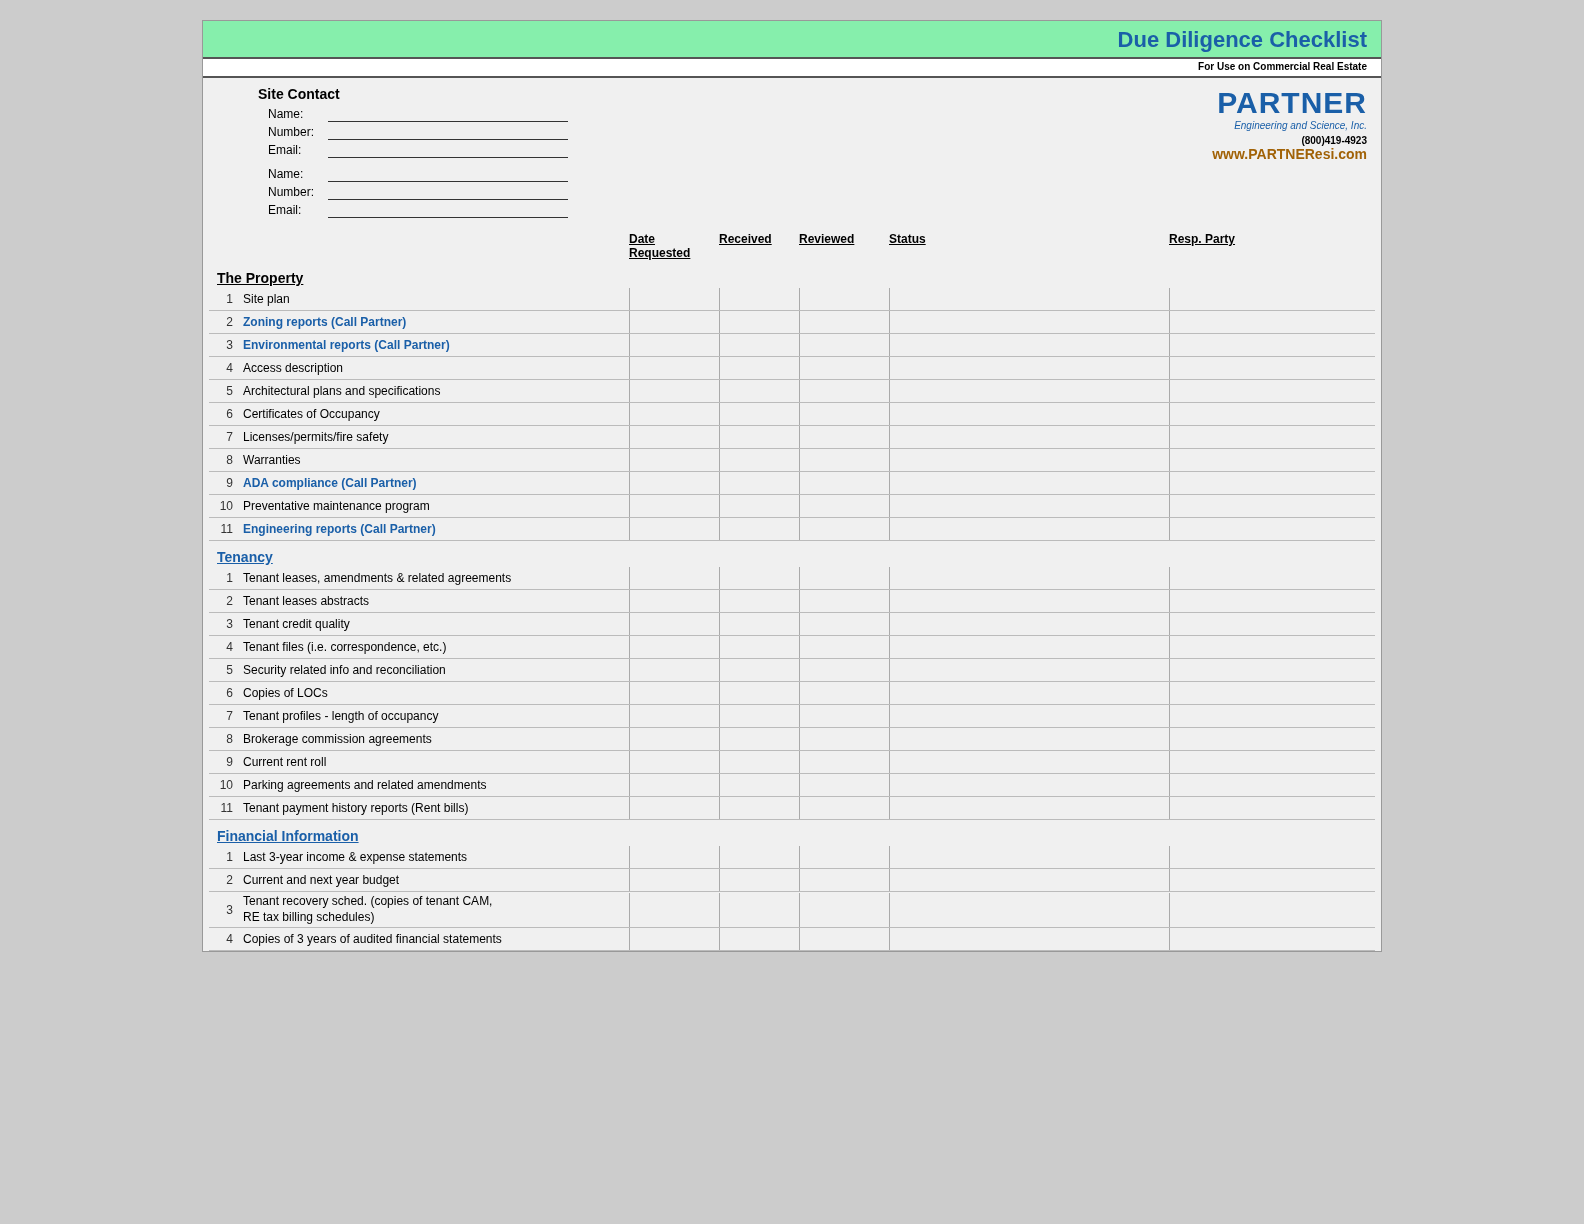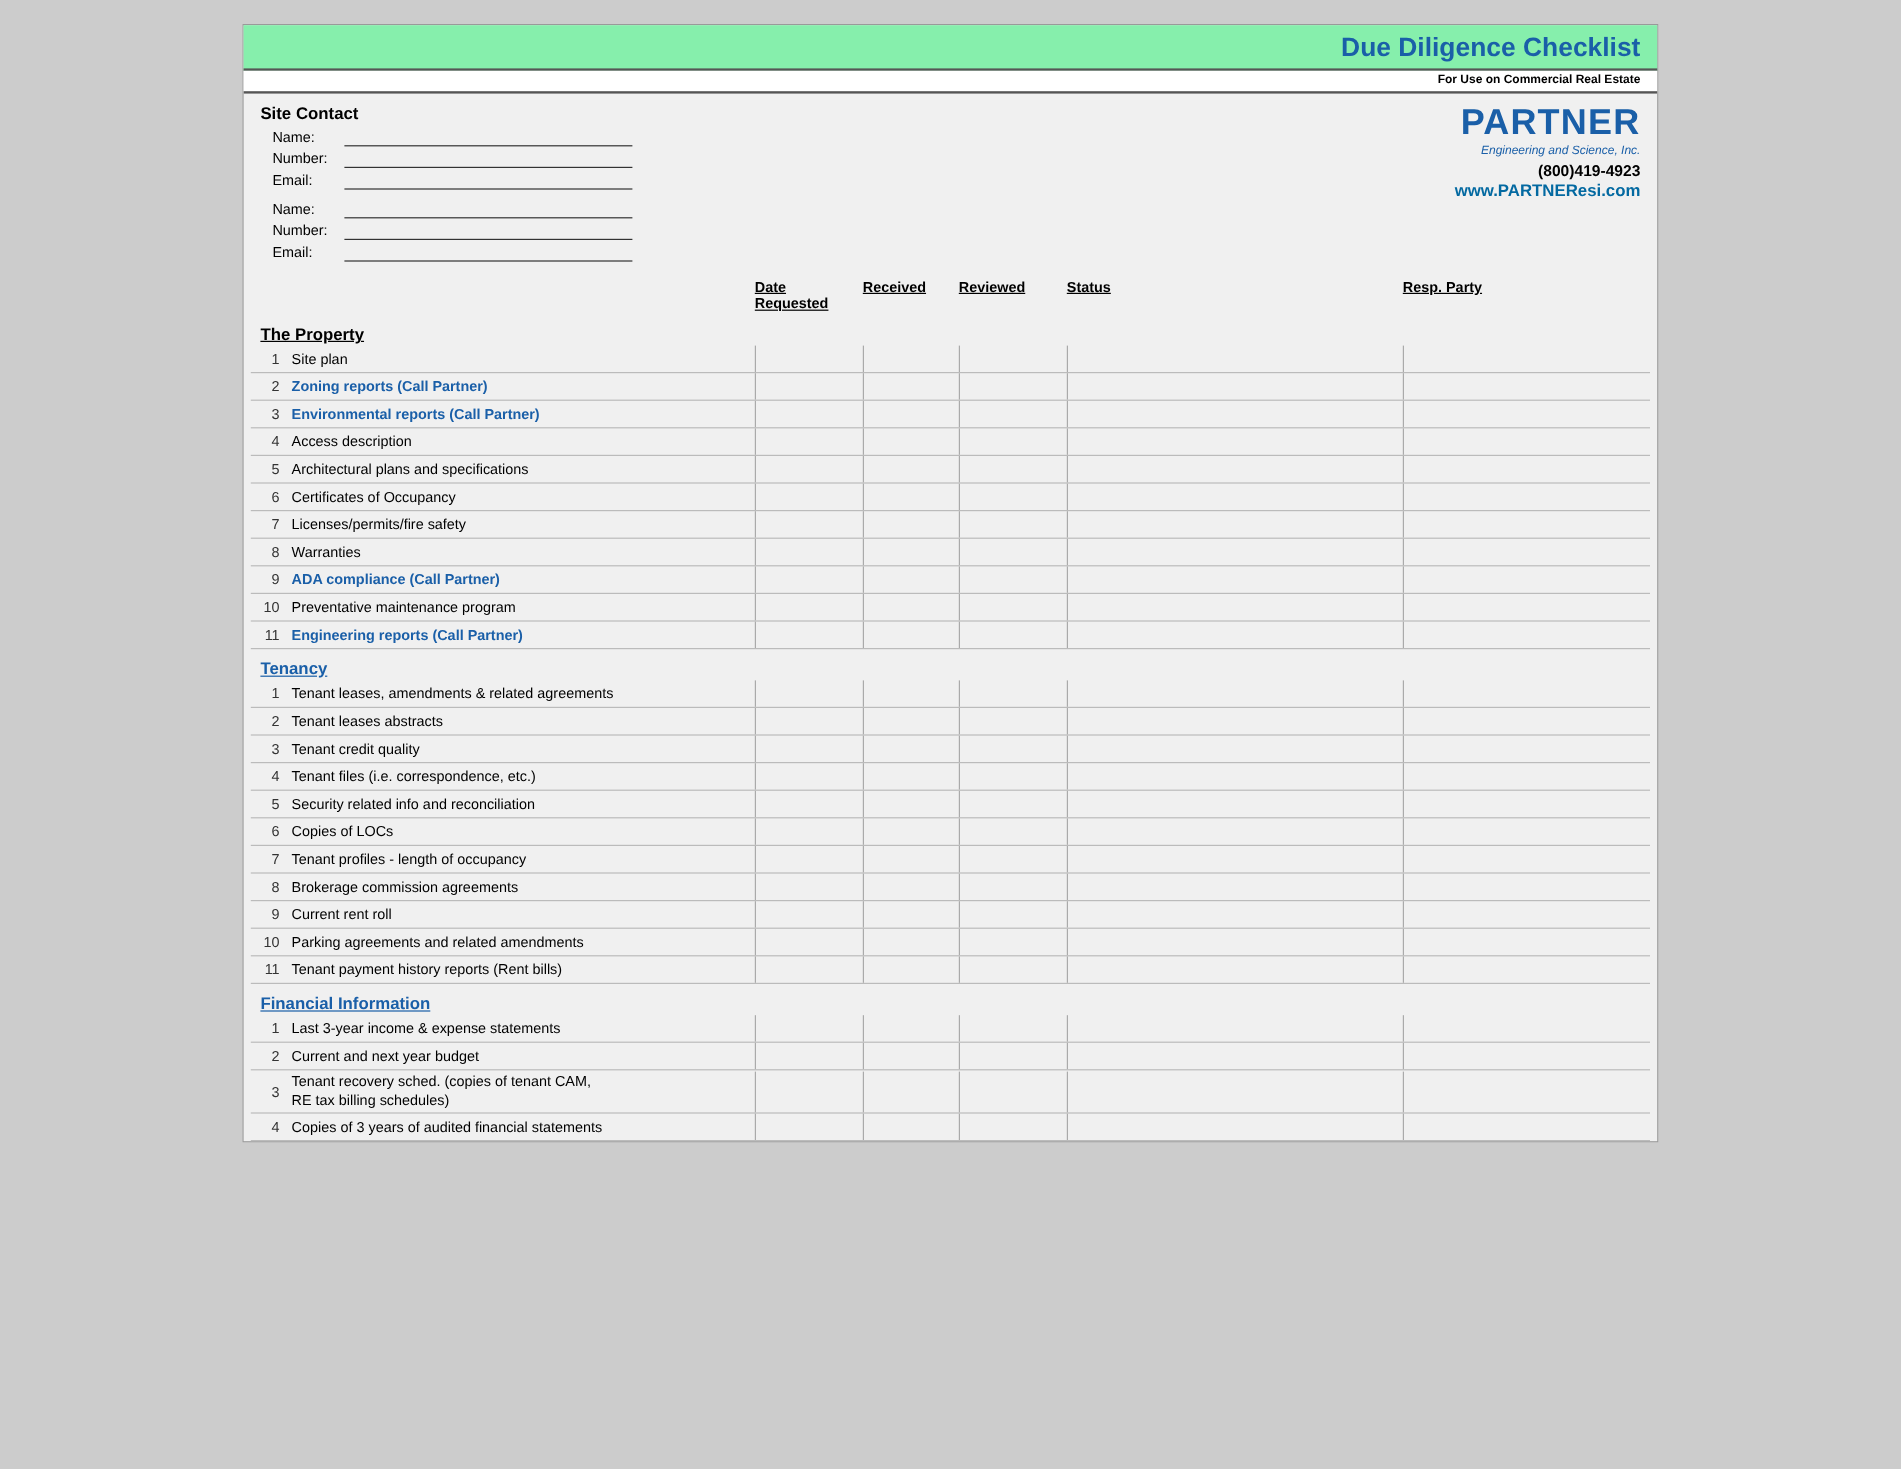--- a/index.html
+++ b/index.html
@@ -38,20 +38,21 @@
       font-weight: bold;
       border-bottom: 2px solid #555;
     }
     .body-area {
       display: flex;
       padding: 0;
     }
     .left-panel {
       flex: 1;
       padding: 8px 14px;
+      margin-left: 41px;
     }
     .right-panel {
       width: 220px;
       padding: 8px 14px;
       text-align: right;
     }
     .site-contact-title {
       font-weight: bold;
       font-size: 14px;
       margin-bottom: 4px;
@@ -83,29 +84,29 @@
       color: #1a5fa8;
       font-family: Arial Black, Arial, sans-serif;
       letter-spacing: 1px;
     }
     .logo-sub {
       font-size: 10px;
       color: #1a5fa8;
       font-style: italic;
     }
     .phone-text {
-      font-size: 13px;
+      font-size: 10px;
       font-weight: bold;
       color: #000;
       margin-top: 4px;
     }
     .website-text {
       font-size: 14px;
       font-weight: bold;
-      color: #0369a1;
+      color: #a16207;
     }
     
     .checklist-area {
       padding: 0 6px;
     }
     .col-headers {
       display: flex;
       padding: 4px 0 2px 0;
       margin-left: 420px;
     }

